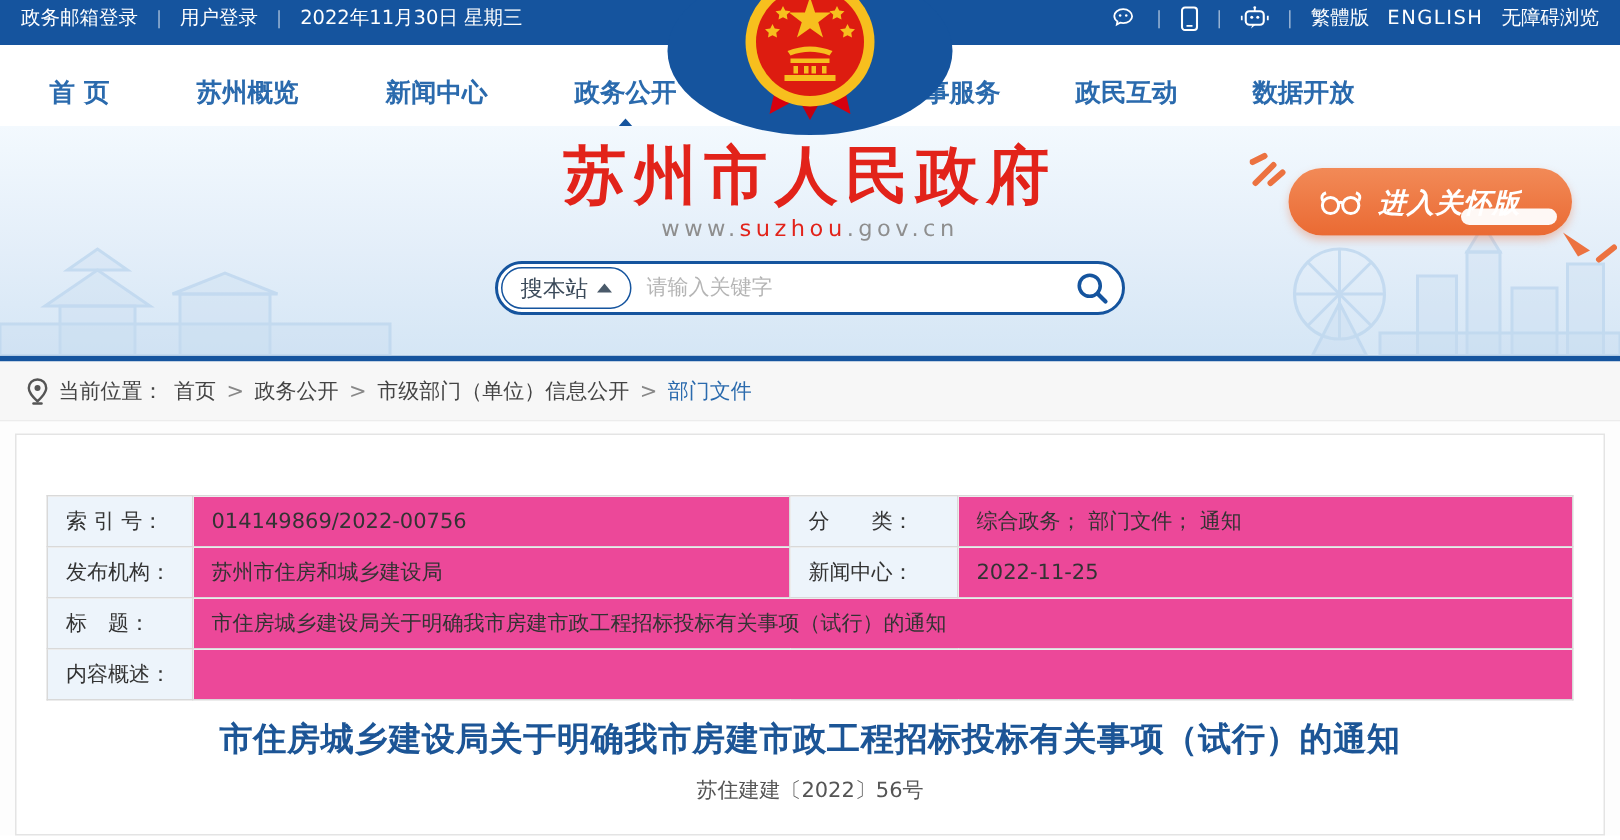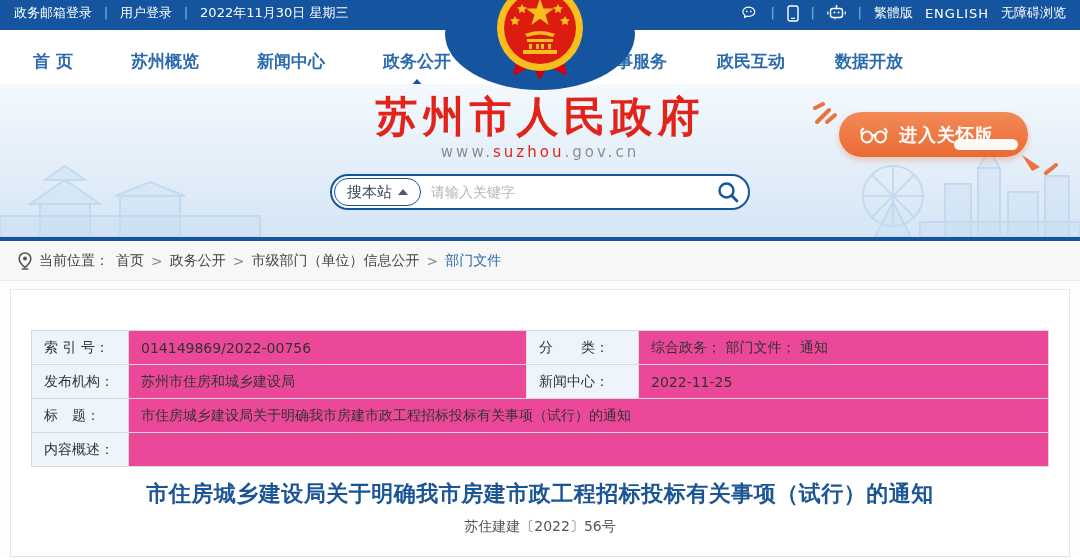--- a/index.html
+++ b/index.html
@@ -1,21 +1,21 @@
 <!DOCTYPE html>
 <html><head>
 <meta charset="utf-8">
 <style>
   * { margin:0; padding:0; box-sizing:border-box; }
   html,body { width:1080px; height:560px; overflow:hidden;
     font-family:"DejaVu Sans","Liberation Sans",sans-serif; background:#fff; }
 
   
   .topbar { height:30px; background:#15549e; color:#fff; display:flex;
-    align-items:flex-end; justify-content:space-between; padding:8px 14px; font-size:13px; }
+    align-items:flex-start; justify-content:space-between; padding:3px 14px; font-size:13px; }
   .topbar .grp { display:flex; align-items:center; gap:12px; }
   .topbar .sep { opacity:.55; font-size:12px; }
   .topbar .lnk { cursor:pointer; white-space:nowrap; }
   .topbar svg { display:block; }
   .en { letter-spacing:1px; }
 
   
   .navbar { position:relative; height:54px; background:#fff; display:flex; align-items:center; }
   .nav-item { position:relative; height:54px; display:flex; align-items:center;
     font-size:17px; font-weight:600; color:#2a6aad; cursor:pointer; white-space:nowrap;margin-top:8px; }
@@ -44,21 +44,21 @@
     border:2px solid #15549e; border-radius:20px; display:flex; align-items:center; z-index:1; }
   .scope { display:flex; align-items:center; gap:6px; height:28px; margin:2px; padding:4px 12px;
     border:1.5px solid #15549e; border-radius:15px; font-size:15px; color:#3b4a5a; cursor:pointer; }
   .tri-up { width:0; height:0; border-left:5px solid transparent; border-right:5px solid transparent;
     border-bottom:6px solid #4a5a6a; }
   .search-input { flex:1; border:none; outline:none; font-size:14px; padding:0 8px; color:#333;
     background:transparent; font-family:inherit; }
   .search-input::placeholder { color:#b5b5b5; }
   .search-btn { width:40px; display:flex; justify-content:center; cursor:pointer; }
 
-  .care-wrap { position:absolute; right:52px; top:28px; z-index:2; }
+  .care-wrap { position:absolute; right:32px; top:28px; z-index:2;font-style:italic; }
   .care-btn { position:relative; display:flex; align-items:center; gap:10px; height:45px; padding:0 34px 0 20px;
     background:linear-gradient(180deg,#f28a57 0%,#ea6a33 100%); border-radius:23px; color:#fff;
     font-size:18px; font-weight:700; letter-spacing:1px; cursor:pointer;
     box-shadow:0 3px 6px rgba(234,106,51,.35); }
   .care-swoosh { position:absolute; right:10px; bottom:7px; width:64px; height:11px;
     background:#fff; border-radius:6px; opacity:.95; }
   .spark { position:absolute; stroke:#ec7240; stroke-width:4; stroke-linecap:round; fill:none; }
 
   
   .blue-rule { height:4px; background:#15549e; }

